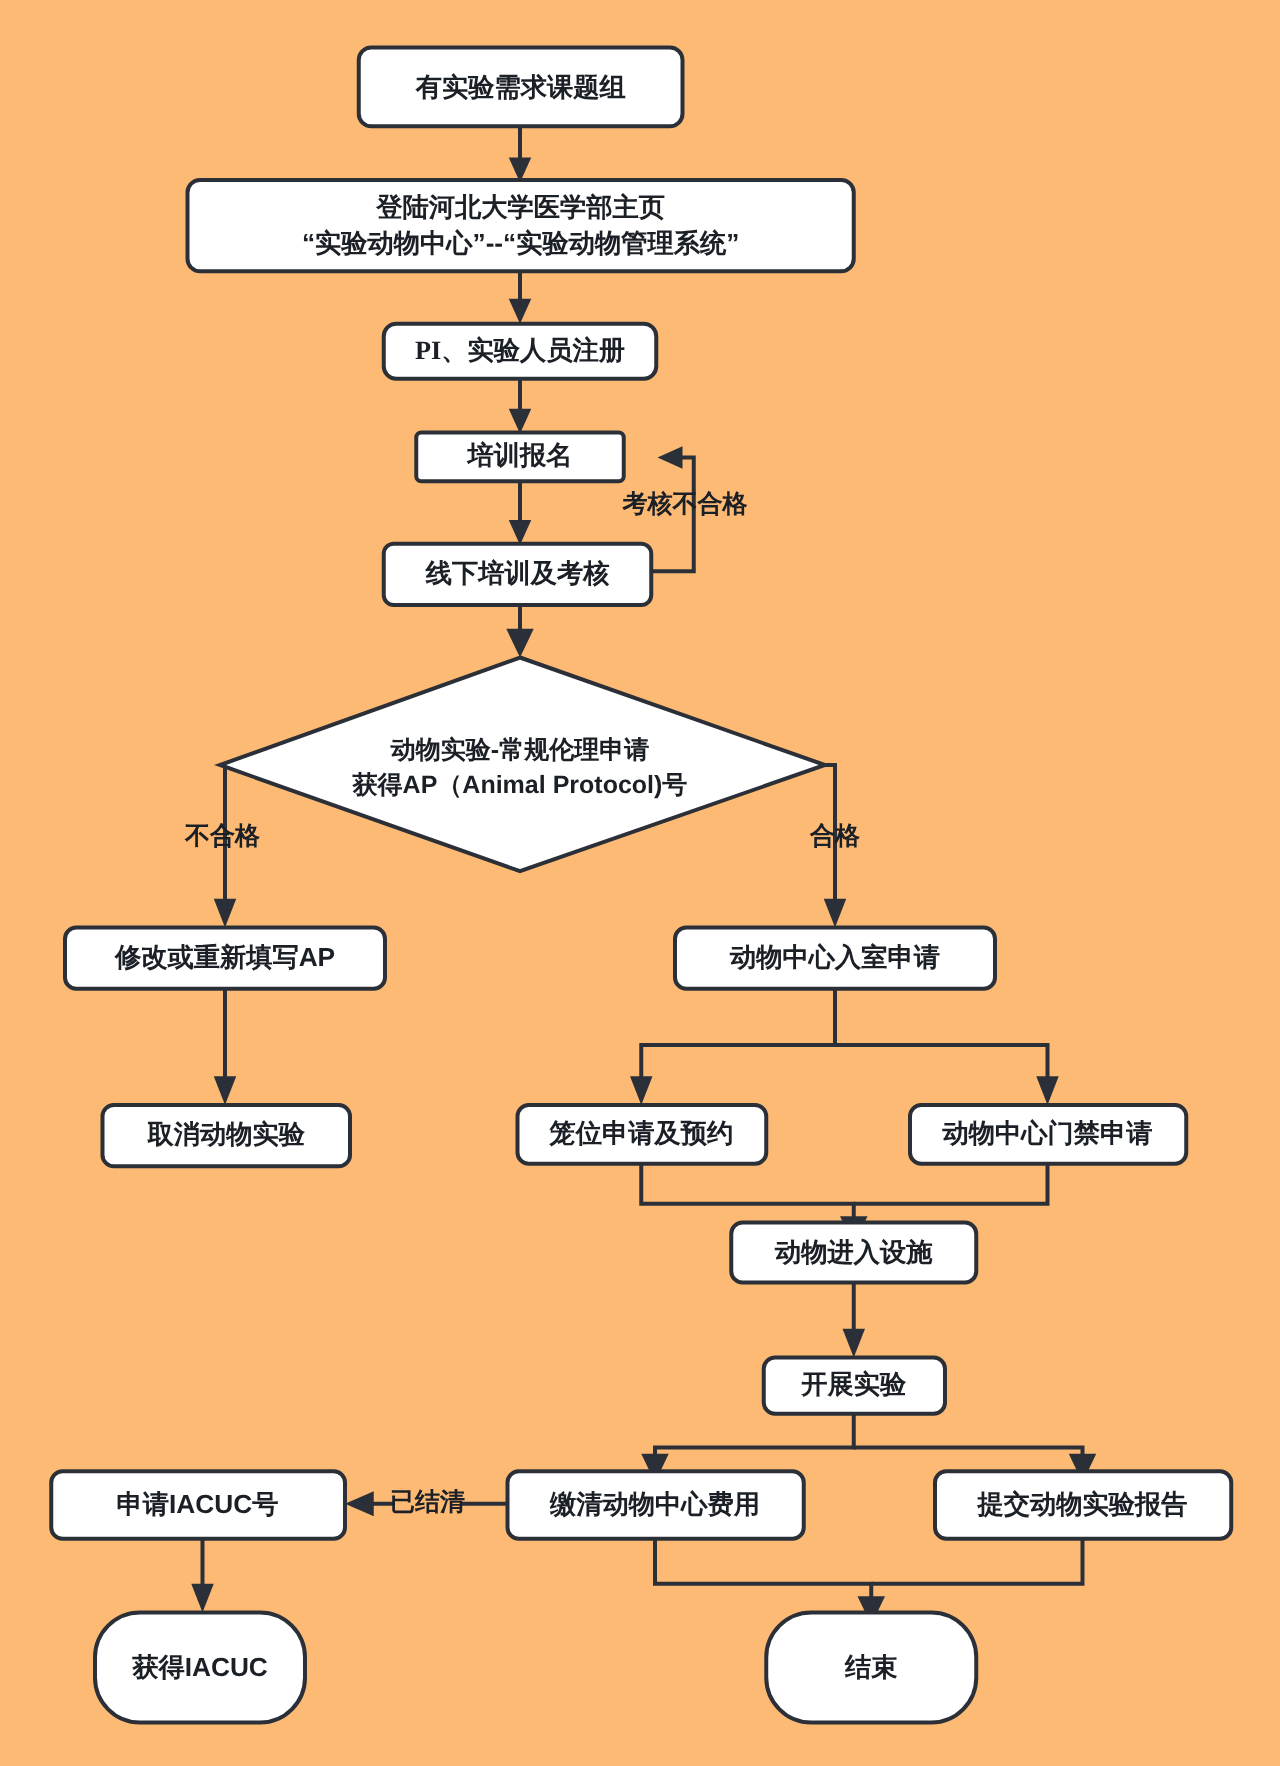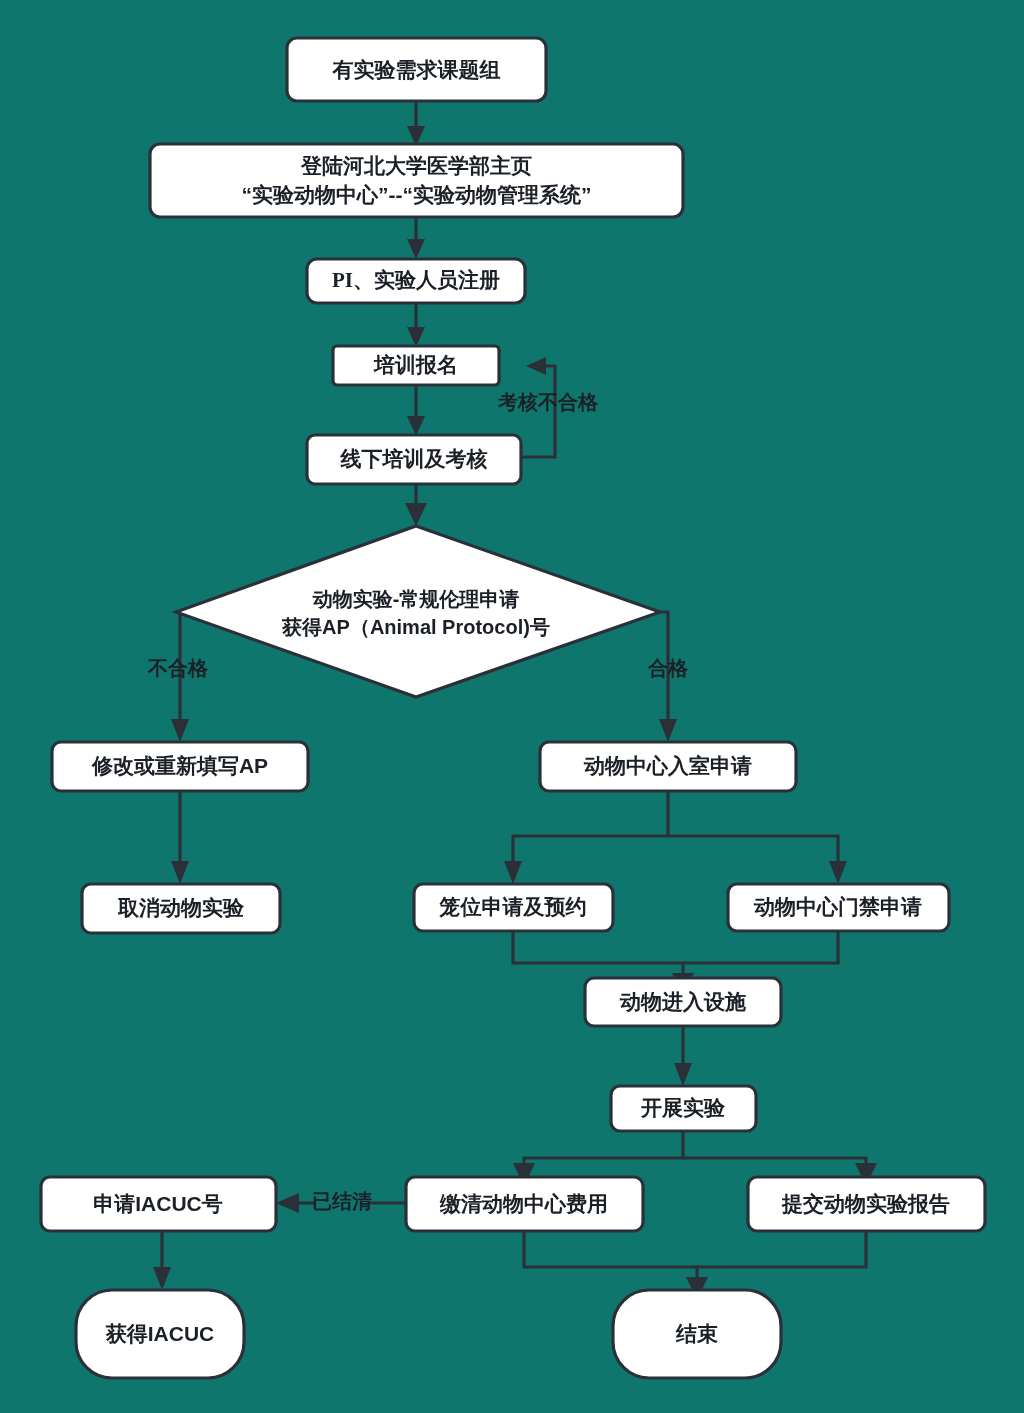--- a/index.html
+++ b/index.html
@@ -1,20 +1,20 @@
 <!DOCTYPE html>
 <html><head>
 <meta charset="utf-8">
 <style>
   html,body{margin:0;padding:0;background:#ffffff;}
   body{
     font-family:"Liberation Sans","DejaVu Sans",sans-serif;
     width:1024px;height:1413px;overflow:hidden;
   }
-  #flowchart-root{position:relative;width:1024px;height:1413px;background:#0f766e;}
+  #flowchart-root{position:relative;width:1024px;height:1413px;background:#fdba74;}
   svg#flow-svg{display:block;width:1024px;height:1413px;}
   .node-shape{fill:#ffffff;stroke:#2b3038;stroke-width:3.2;}
   .node-diamond{fill:#ffffff;stroke:#2b3038;stroke-width:3.2;stroke-linejoin:miter;}
   .edge{stroke:#2b3038;stroke-width:3.2;fill:none;stroke-linecap:butt;stroke-linejoin:miter;}
   .arrowhead{fill:#2b3038;stroke:none;}
   .node-label{
     font-family:"Liberation Sans","DejaVu Sans",sans-serif;
     font-size:21px;font-weight:bold;fill:#1b1f26;
     text-anchor:middle;dominant-baseline:middle;
   }

